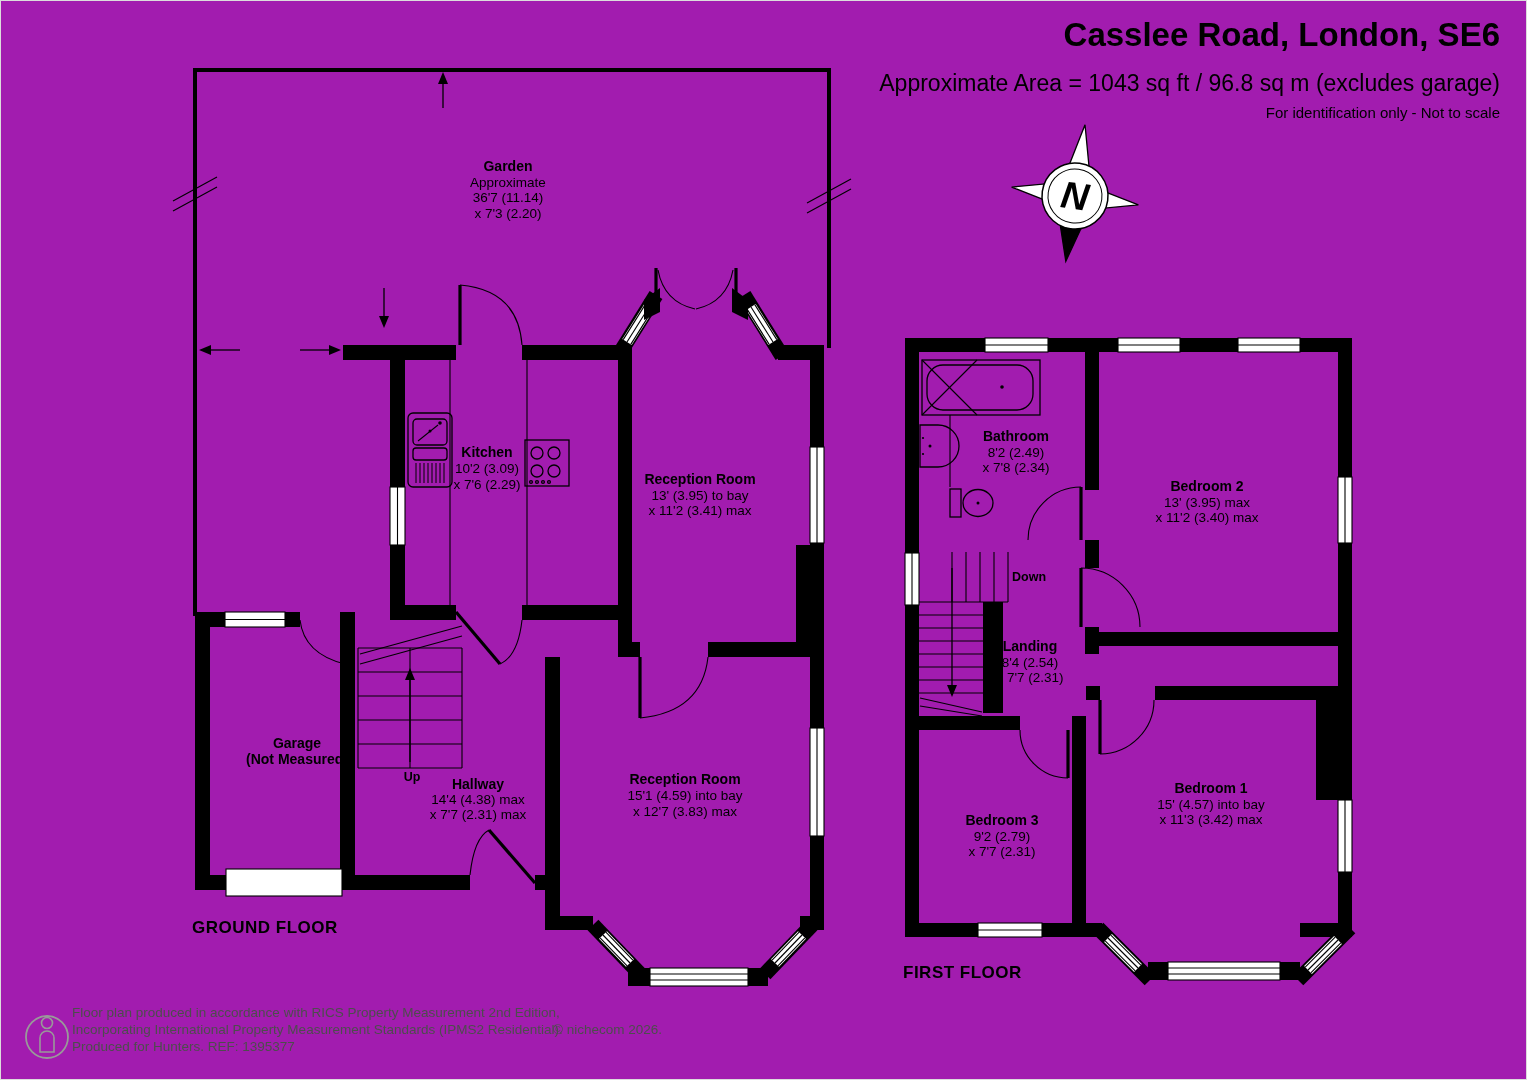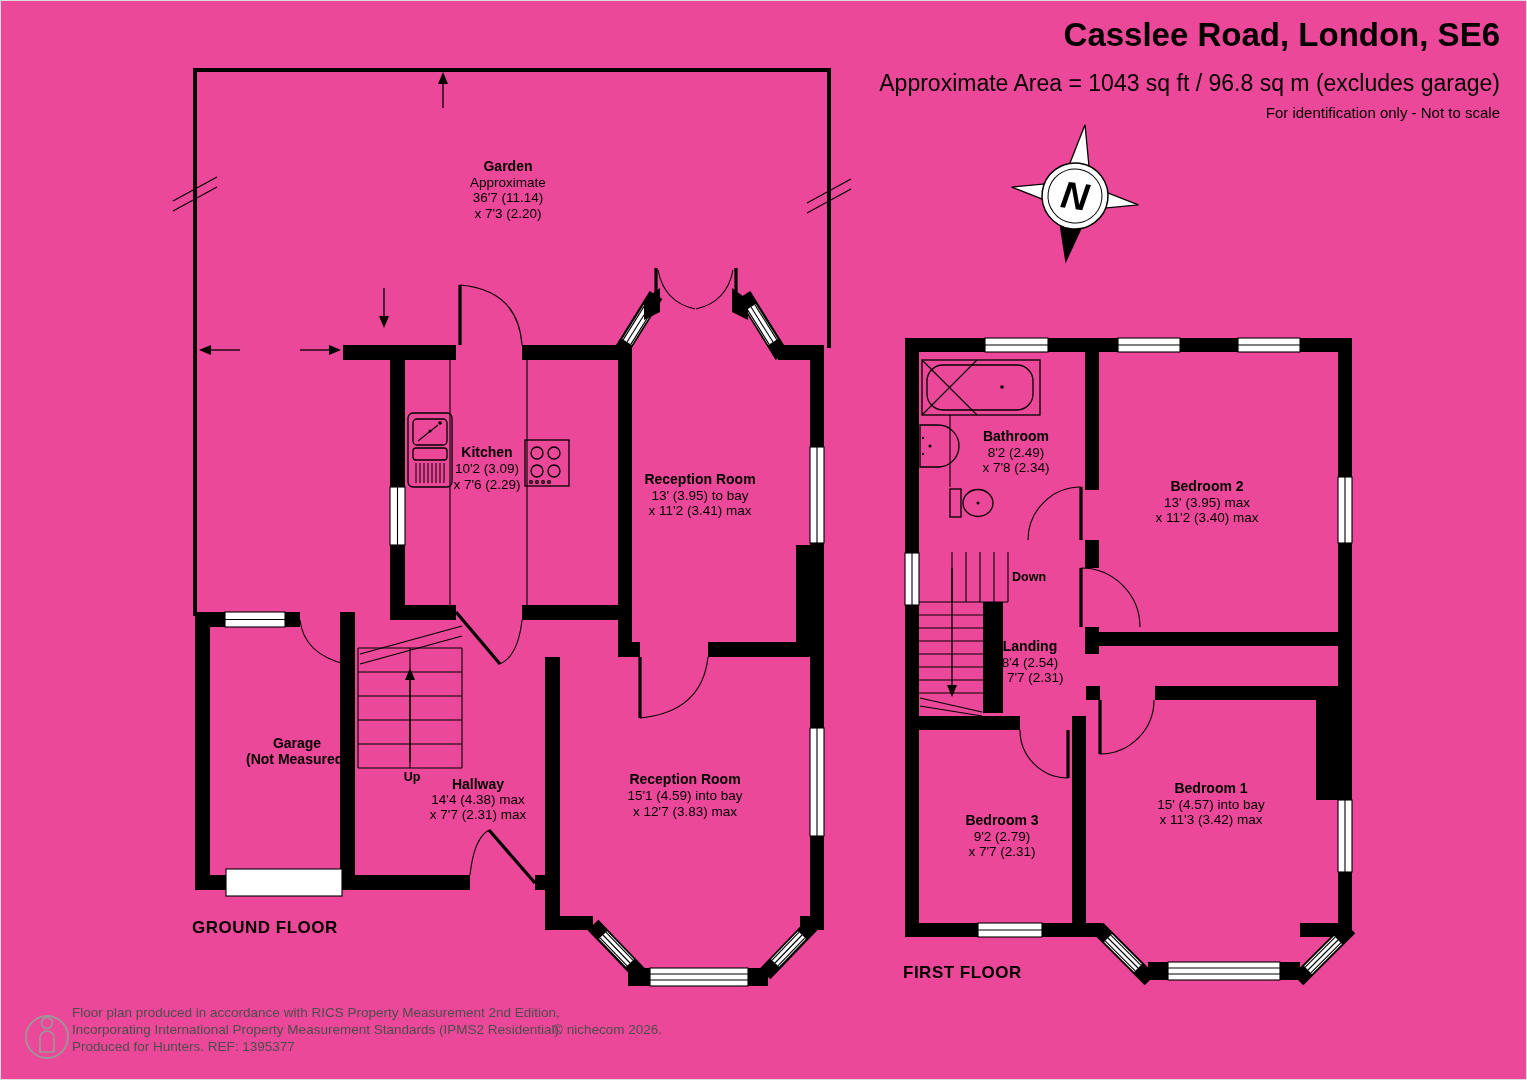--- a/index.html
+++ b/index.html
@@ -1,16 +1,16 @@
 <!DOCTYPE html>
 <html><head>
 <meta charset="utf-8">
 <style>
   html,body{margin:0;padding:0;background:#fff;}
-  #canvas{position:relative;width:1527px;height:1080px;background:#ec4899;overflow:hidden;
+  #canvas{position:relative;width:1527px;height:1080px;background:#a21caf;overflow:hidden;
           font-family:"Liberation Sans",sans-serif;}
   svg{position:absolute;left:0;top:0;}
   svg text{fill:#000;}
   .room-name{font-size:14px;font-weight:bold;}
   .room-dims{font-size:13.5px;}
   .floor-label{font-size:17px;font-weight:bold;letter-spacing:.5px;}
   .stair-label{font-size:12.5px;font-weight:bold;}
   .title{font-size:33px;font-weight:bold;}
   .subtitle{font-size:23px;}
   .note{font-size:15px;}

